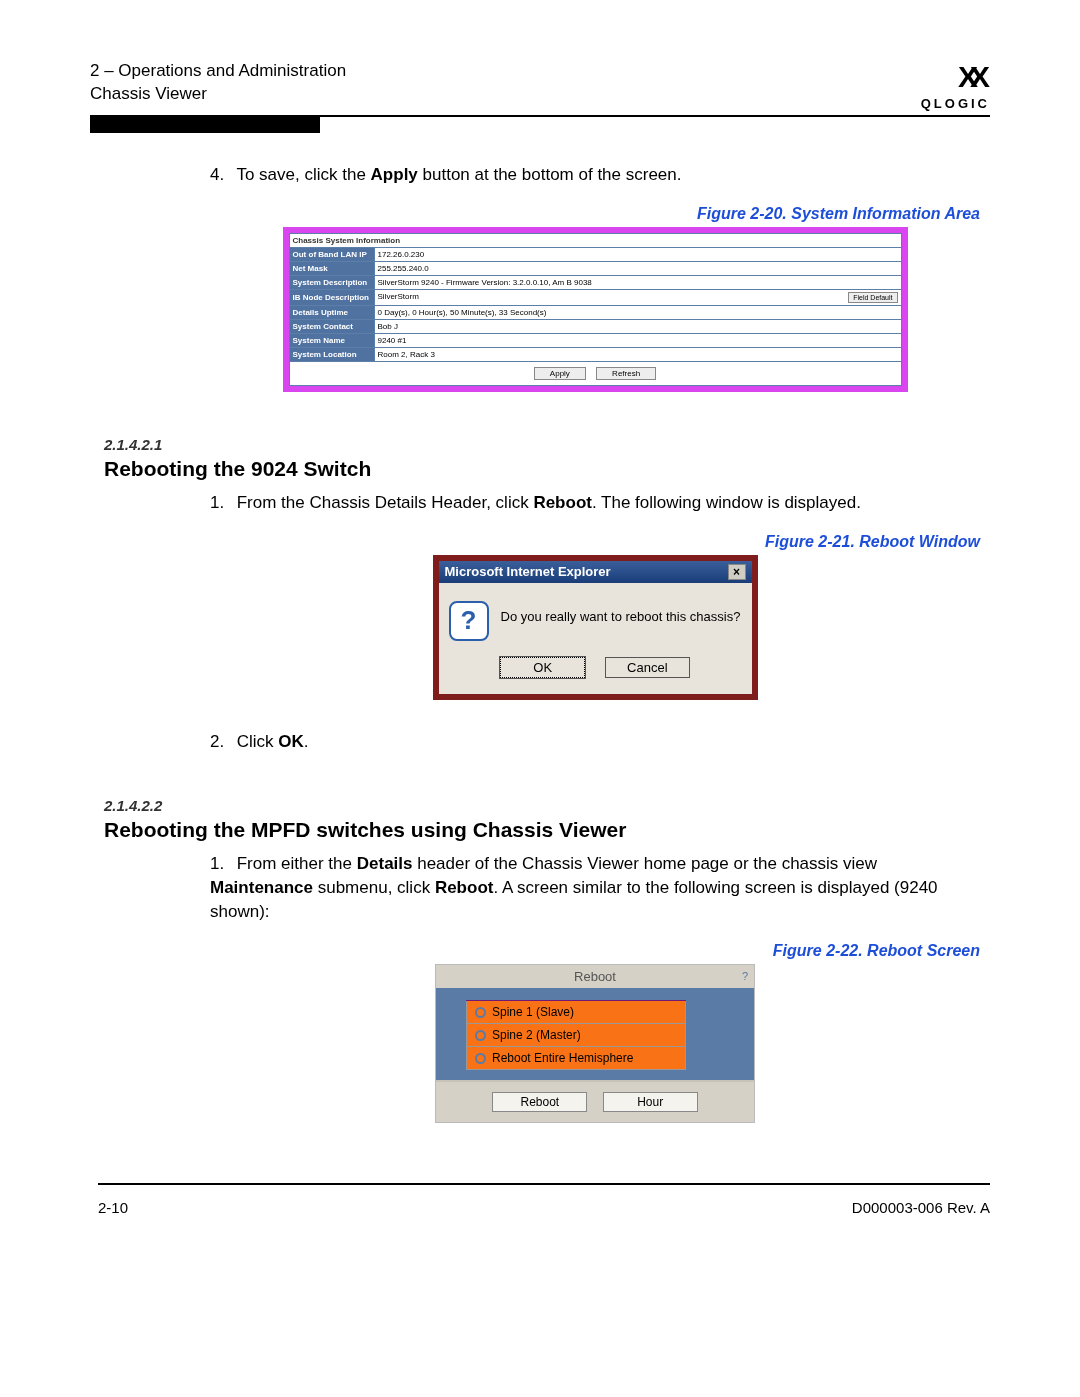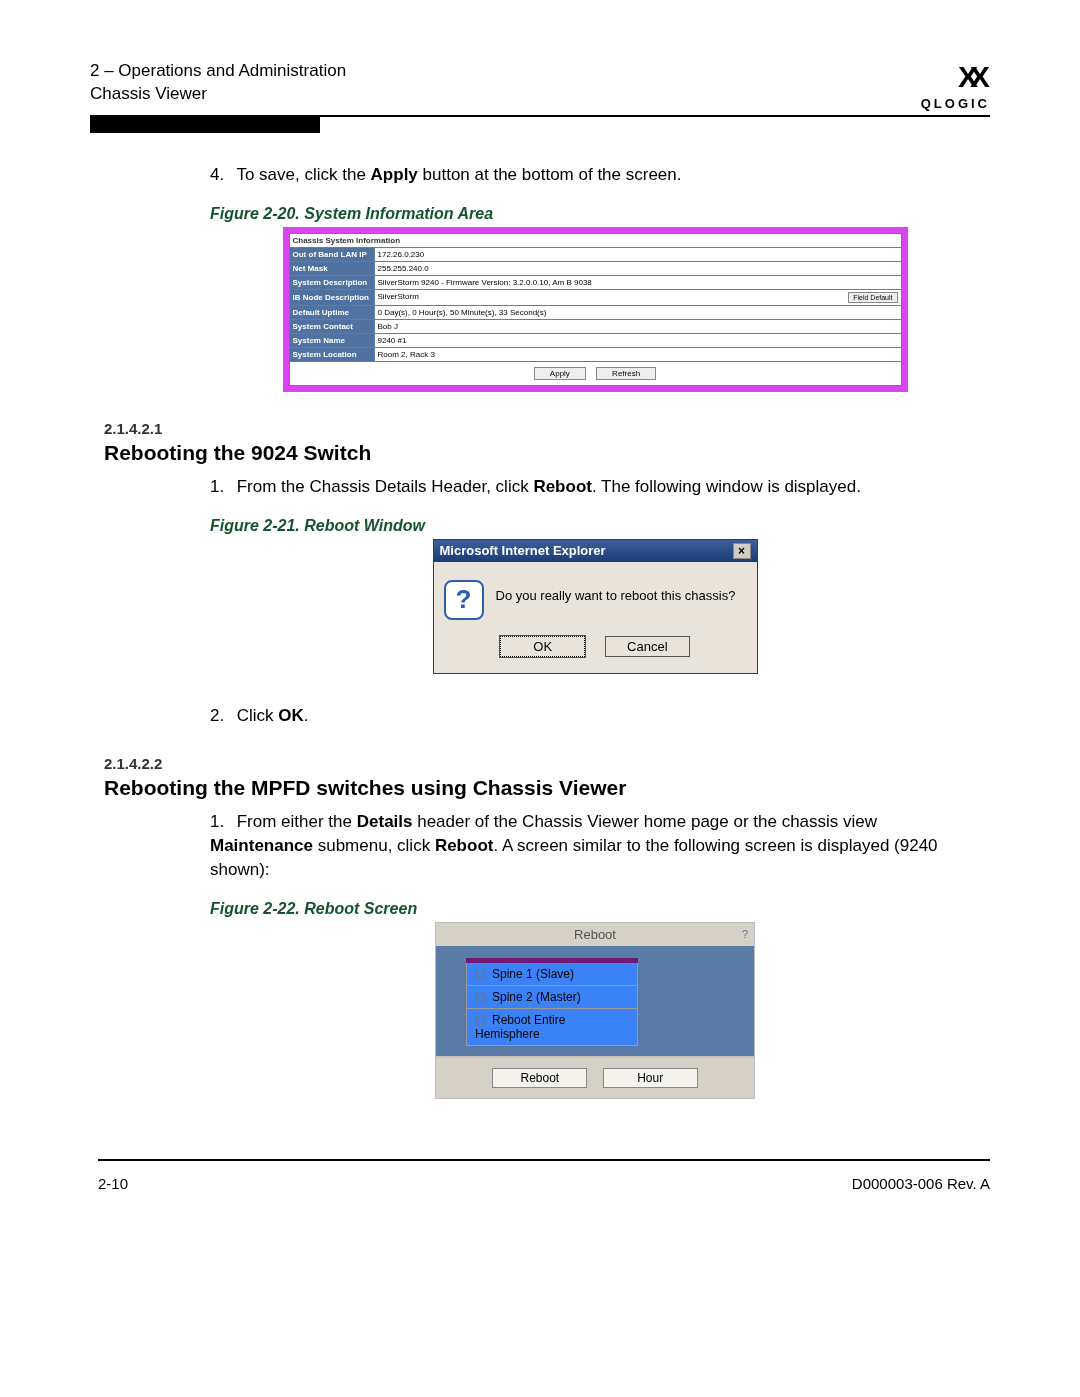--- a/index.html
+++ b/index.html
@@ -22,22 +22,22 @@
   }
   .header-text { font-size: 17px; line-height: 1.35; }
   .logo { text-align: right; }
   .logo-icon { font-size: 30px; letter-spacing: -4px; font-weight: bold; margin-bottom:2px; }
   .logo-text { font-size: 13px; letter-spacing: 3px; font-weight: bold; margin-left: 9px; }
   .hr { border: none; border-top: 2px solid #000; margin: 4px 0 0 0; }
   .black-bar { width: 230px; height: 18px; background: #000; margin-top: -2px; }
   .body-indent { margin-left: 120px; margin-right: 10px; }
   .step { margin: 30px 0 10px 0; font-size: 17px; line-height: 1.4; }
   .step-num { display: inline-block; width: 22px; }
-  .fig-caption { text-align: left; font-style: italic; font-weight: bold; font-size: 16px; margin: 18px 0 4px 0; color: #14532d; }
-  .section-num { font-size: 15px; font-weight: bold; color: #333; margin-top: 28px; margin-left: 14px; }
+  .fig-caption { text-align: right; font-style: italic; font-weight: bold; font-size: 16px; margin: 18px 0 4px 0; color: #1d4ed8; }
+  .section-num { font-size: 15px; font-style: italic; font-weight: bold; color: #333; margin-top: 44px; margin-left: 14px; }
   .section-title { font-size: 21px; font-weight: bold; margin: 4px 0 10px 14px; }
   .bold { font-weight: bold; }
 
   
   .sysinfo {
     margin: 0 auto;
     width: 625px;
     background: #f5f5f0;
     border: 6px solid #d946ef;
     font-size: 8px;
@@ -47,21 +47,21 @@
   .sysinfo td { border: 1px solid #5b7fa8; padding: 2px 3px; background: #fff; }
   .sysinfo td.lbl { background: #5072a0; color: #fff; font-weight: bold; width: 85px; }
   .sysinfo .fd { display:inline-block; border:1px solid #888; padding:1px 4px; font-size:7px; background:#eee; float:right; }
   .sysinfo-btnrow { text-align:center; padding: 5px 4px; border:1px solid #5b7fa8; border-top:none; background:#fff;}
   .sysinfo-btn { display:inline-block; border:1px solid #888; background:#eee; font-size:8px; padding:1px 15px; margin:0 4px; }
 
   
   .dlg {
     margin: 0 auto;
     width: 325px;
-    border: 1px solid #7f1d1d;
+    border: 6px solid #7f1d1d;
     background: #e8e4dc;
     font-size: 13px;
   }
   .dlg-title { background: linear-gradient(#3a5f9a,#1a3d78); color:#fff; font-weight:bold; padding:3px 6px; display:flex; justify-content:space-between; align-items:center; }
   .dlg-x { background:#d0cdc4; color:#000; width:18px; height:16px; text-align:center; border:1px solid #888; font-weight:bold; font-size:12px; line-height:14px;}
   .dlg-body { padding: 18px 10px 10px 10px; display:flex; gap:12px; align-items:flex-start;}
   .dlg-q { width:40px; height:40px; border:2px solid #2b5fab; border-radius:8px; display:flex; align-items:center; justify-content:center; color:#2b5fab; font-size:26px; font-weight:bold; background:#fff; }
   .dlg-msg { font-size: 13px; padding-top:8px; }
   .dlg-btns { text-align:center; padding: 6px 0 16px 0; }
   .dlg-btn { display:inline-block; width:85px; text-align:center; border:1px solid #555; background:#e8e4dc; padding:2px 0; margin:0 8px; font-size:13px; }
@@ -71,21 +71,21 @@
   .reboot {
     margin: 0 auto;
     width: 320px;
     background: #eae6dd;
     border: 1px solid #bbb;
     font-size: 12px;
   }
   .reboot-title { text-align:center; background:#d5d1c6; padding:4px 0; font-size:13px; color:#555; border-bottom:2px solid #5a7ba5; position:relative;}
   .reboot-title .help { position:absolute; right:6px; top:5px; color:#5a7ba5; font-size:11px;}
   .reboot-body { background:#5a7ba5; padding:10px 0 10px 30px; }
-  .reboot-list { background:#3b82f6; width:172px; border-top:5px solid #701a75;}
+  .reboot-list { background:#f97316; width:220px; border-top:1px solid #701a75;}
   .reboot-item { border:1px solid #999; border-top:none; padding:4px 8px; }
   .reboot-item .ring { display:inline-block; width:11px; height:11px; border:2px solid #5a7ba5; border-radius:50%; vertical-align:middle; margin-right:6px;}
   .reboot-btns { background:#d5d1c6; padding:10px 0; text-align:center; border-top:2px solid #c8c3b8;}
   .rb-btn { display:inline-block; width:95px; border:1px solid #888; background:#f5f3ee; text-align:center; font-size:12px; padding:2px 0; margin:0 6px;}
 
   .footer { margin-top: 60px; margin-left: 8px; }
   .footer-hr { border:none; border-top: 2px solid #000; }
   .footer-row { display:flex; justify-content:space-between; font-size:15px; padding-top:6px;}
 </style>
 </head>
@@ -128,21 +128,21 @@
             </tr>
         <tr>
               <td class="lbl">System Description</td>
               <td>SilverStorm 9240 - Firmware Version: 3.2.0.0.10, Am B 9038</td>
             </tr>
         <tr>
               <td class="lbl">IB Node Description</td>
               <td><span>SilverStorm</span><span class="fd">Field Default</span></td>
             </tr>
         <tr>
-              <td class="lbl">Default Uptime</td>
+              <td class="lbl">Details Uptime</td>
               <td>0 Day(s), 0 Hour(s), 50 Minute(s), 33 Second(s)</td>
             </tr>
         <tr>
               <td class="lbl">System Contact</td>
               <td>Bob J</td>
             </tr>
         <tr>
               <td class="lbl">System Name</td>
               <td>9240 #1</td>
             </tr>

